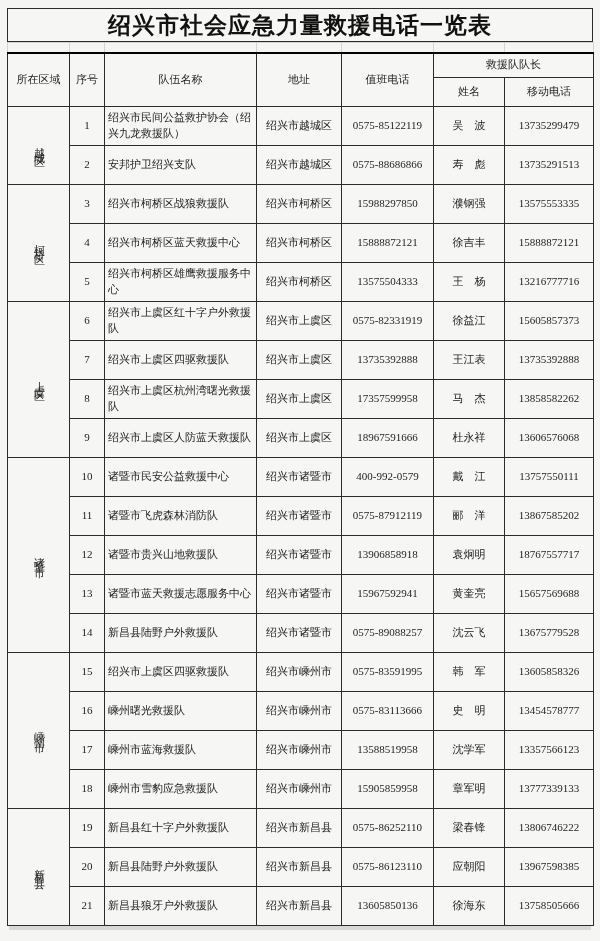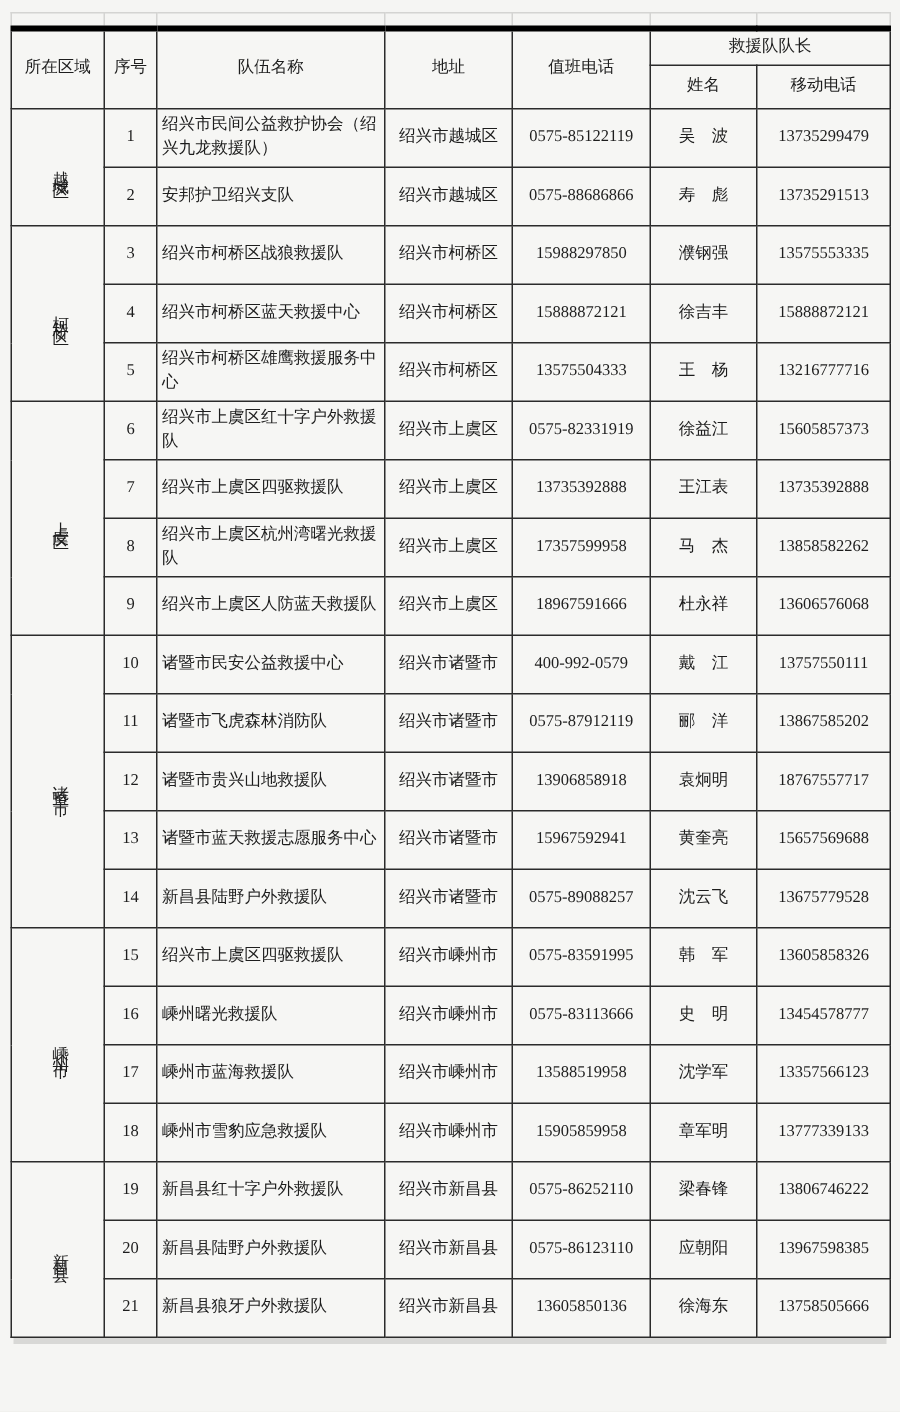--- a/index.html
+++ b/index.html
@@ -44,21 +44,21 @@
     box-sizing: border-box;
     background: #f6f6f4;
     line-height: 1.45;
   }
   tr.spacer td {
     border: 1px solid #d4d4d2;
     height: 10px;
     padding: 0;
     background: #f5f5f3;
   }
-  tr.header-row-1 th { border-top: 4px solid #000000; }
+  tr.header-row-1 th { border-top: 2px solid #000000; }
   th.h-cell { text-align: center; vertical-align: middle; }
   tr.header-row-1 { height: 25px; }
   tr.header-row-2 { height: 29px; }
   td.data { height: 39px; vertical-align: middle; }
   td.region-cell {
     text-align: center;
     vertical-align: middle;
     writing-mode: vertical-rl;
     text-orientation: upright;
     letter-spacing: 5px;
@@ -73,20 +73,21 @@
     height: 4px;
     background: #d8d8d6;
     margin: 0 2px;
   }
 </style>
 </head>
 <body>
 
 <div class="page">
 
+  <div class="title-box">绍兴市社会应急力量救援电话一览表</div>
 
   <table class="directory">
     <colgroup>
       <col style="width:62px">
       <col style="width:35px">
       <col style="width:152px">
       <col style="width:85px">
       <col style="width:92px">
       <col style="width:71px">
       <col style="width:89px">

